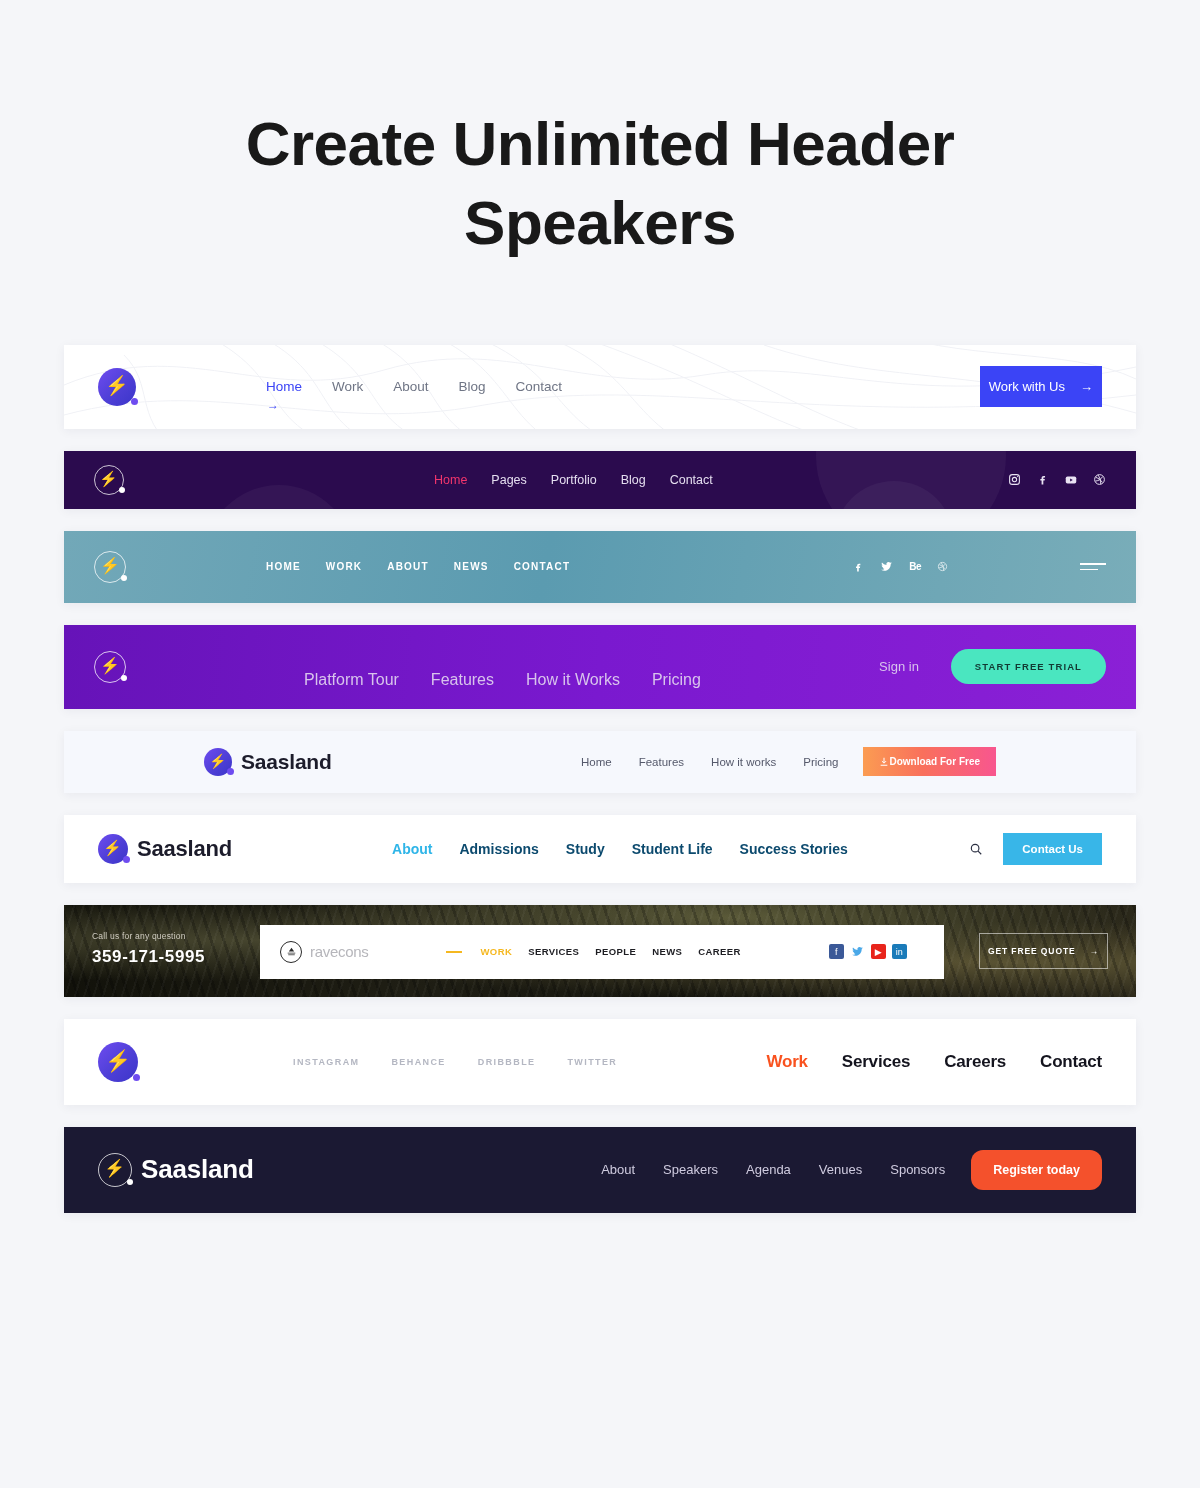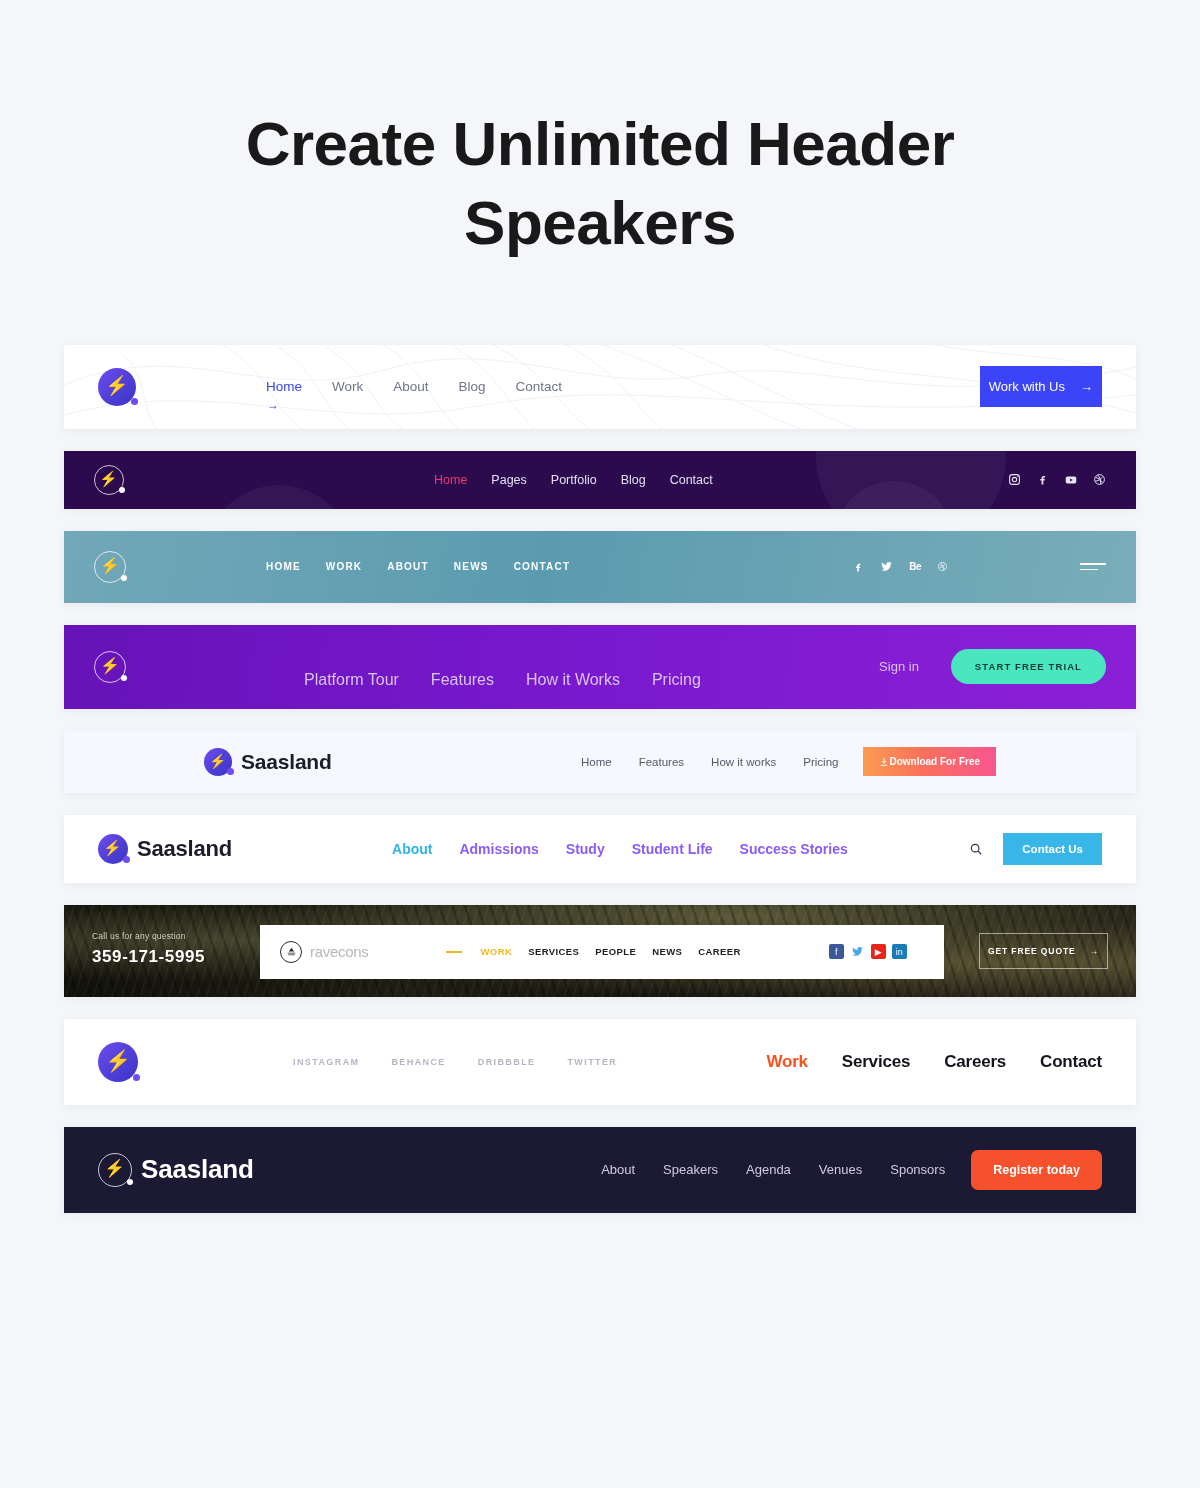--- a/index.html
+++ b/index.html
@@ -133,21 +133,21 @@
     color: #fff; font-size: 10px; font-weight: 600; padding: 9px 16px;
     display: flex; align-items: center; margin-left: 25px;
   }
 
   
   .h6 { background: #ffffff; height: 68px; }
   .h6 .row { padding: 0 34px; }
   .h6 .logo-mark { width: 30px; height: 30px; }
   .h6 .logo-mark .bolt { font-size: 15px; }
   .h6 .nav { gap: 27px; margin-left: 160px; }
-  .h6 .nav a { font-size: 14px; color: #8b5cf6; font-weight: 700; }
+  .h6 .nav a { font-size: 14px; color: #0c4a6e; font-weight: 700; }
   .h6 .nav a.active { color: #2fb5e8; }
   .btn-cyan {
     background: #38b6e8; color: #fff; font-size: 11.5px; font-weight: 600;
     padding: 10px 19px; margin-left: 20px;
   }
   .h6 .search { color: #2b2f42; margin-left: 12px; }
 
   
   .h7 { height: 92px; background: #1b1a16; }
   .h7 .photo {
@@ -204,21 +204,21 @@
 
   
   .h9 { background: #1b1933; height: 86px; }
   .h9 .row { padding: 0 34px; }
   .h9 .logo-mark { width: 34px; height: 34px; }
   .h9 .logo-mark .bolt { font-size: 17px; }
   .h9 .nav { gap: 28px; }
   .h9 .nav a { font-size: 13px; color: #cfcbdf; }
   .btn-orange {
     background: #f4512c; color: #fff; font-size: 12.5px; font-weight: 600;
-    padding: 13px 22px; margin-left: 26px; border-radius: 7px;
+    padding: 13px 22px; margin-left: 26px; border-radius: 12px;
   }
   .svgi { display: block; }
 </style>
 </head>
 <body>
 
 <div class="page">
 
   <div class="hero">
     <h1 class="hero-title">Create Unlimited Header Speakers</h1>

